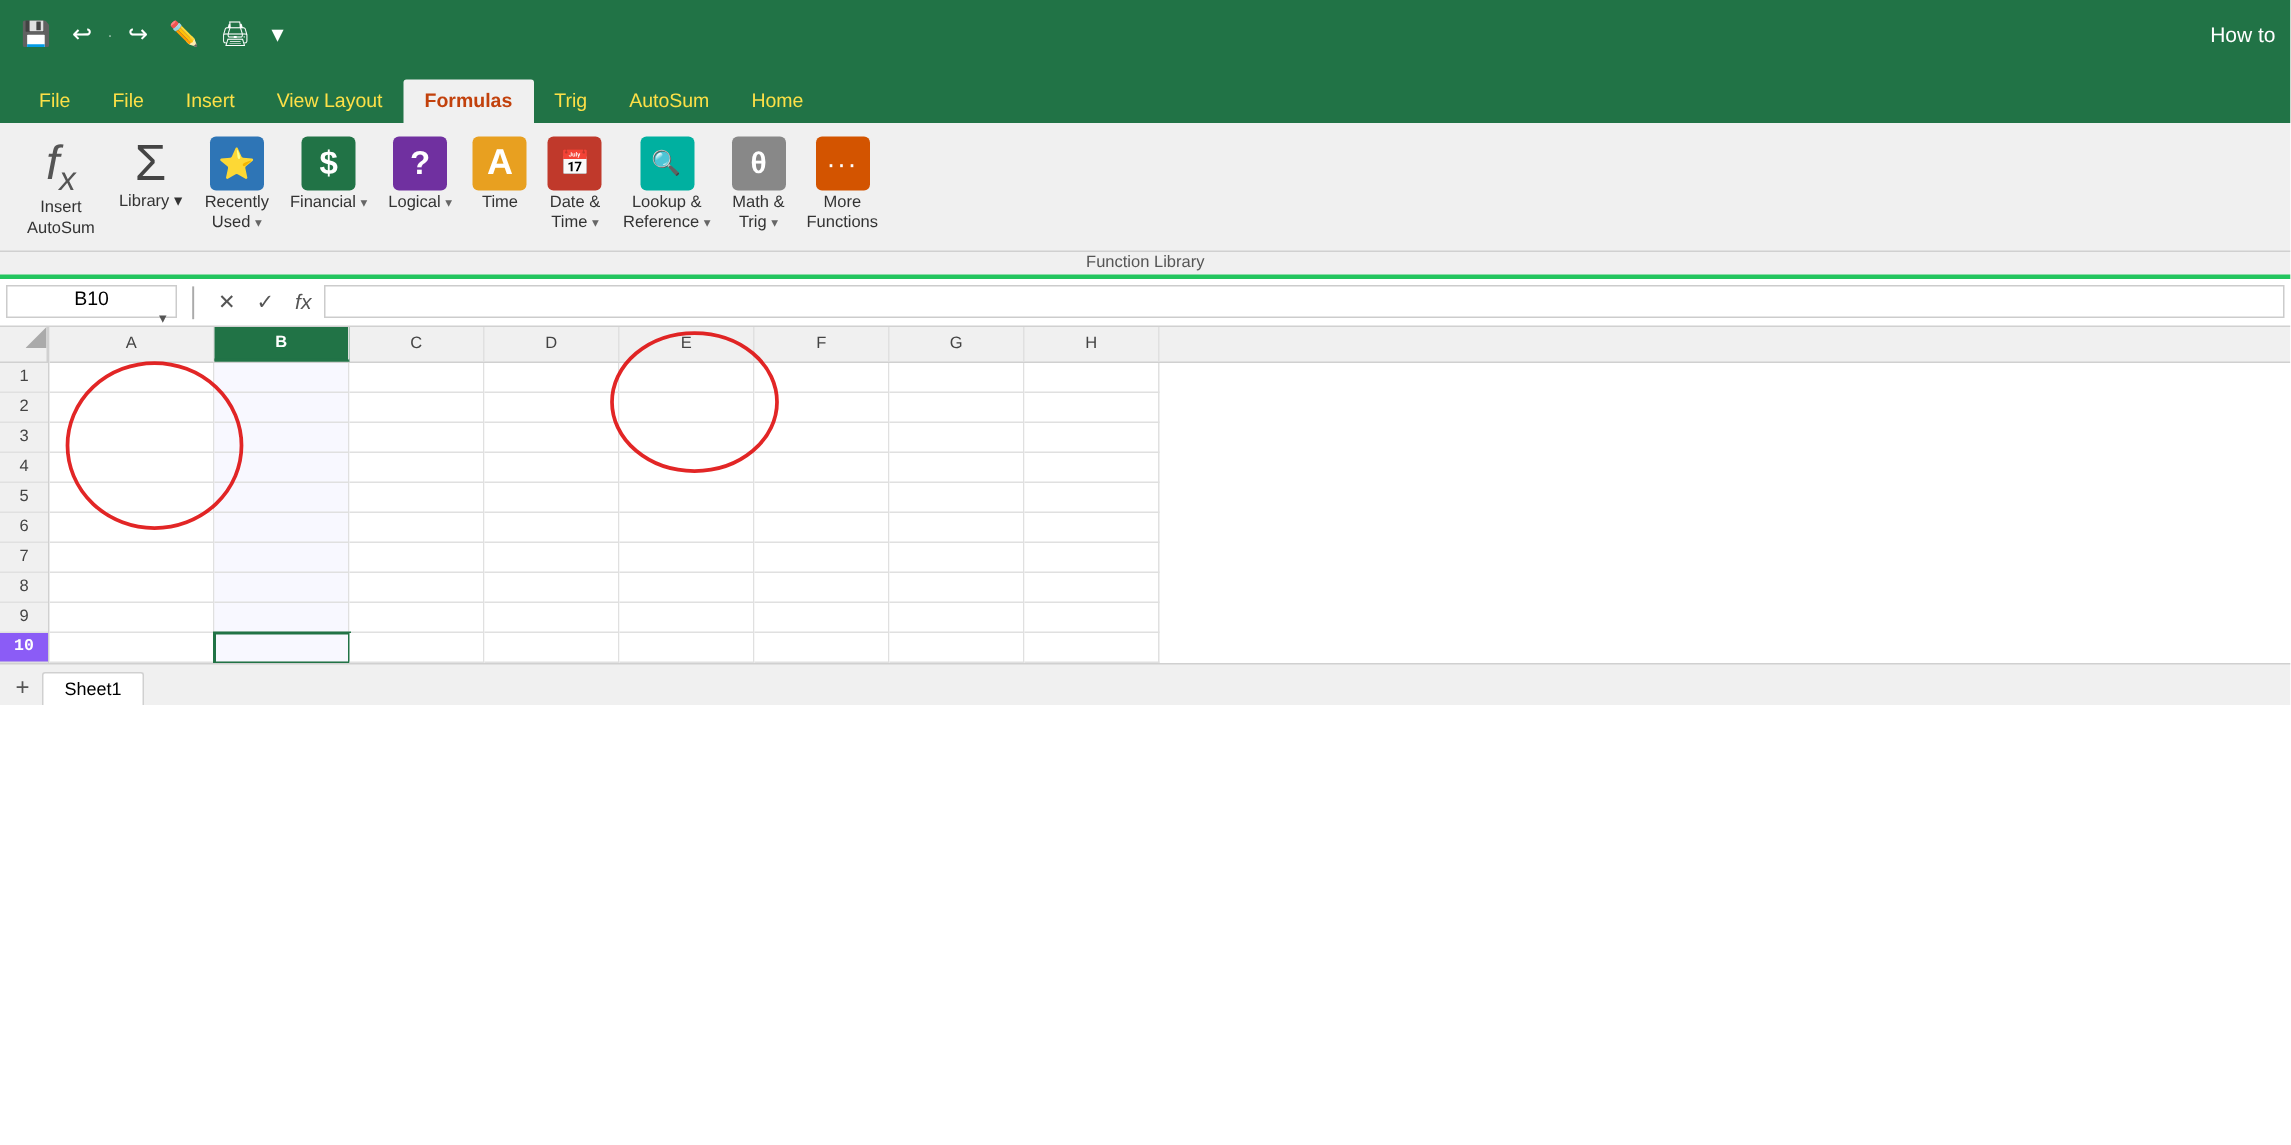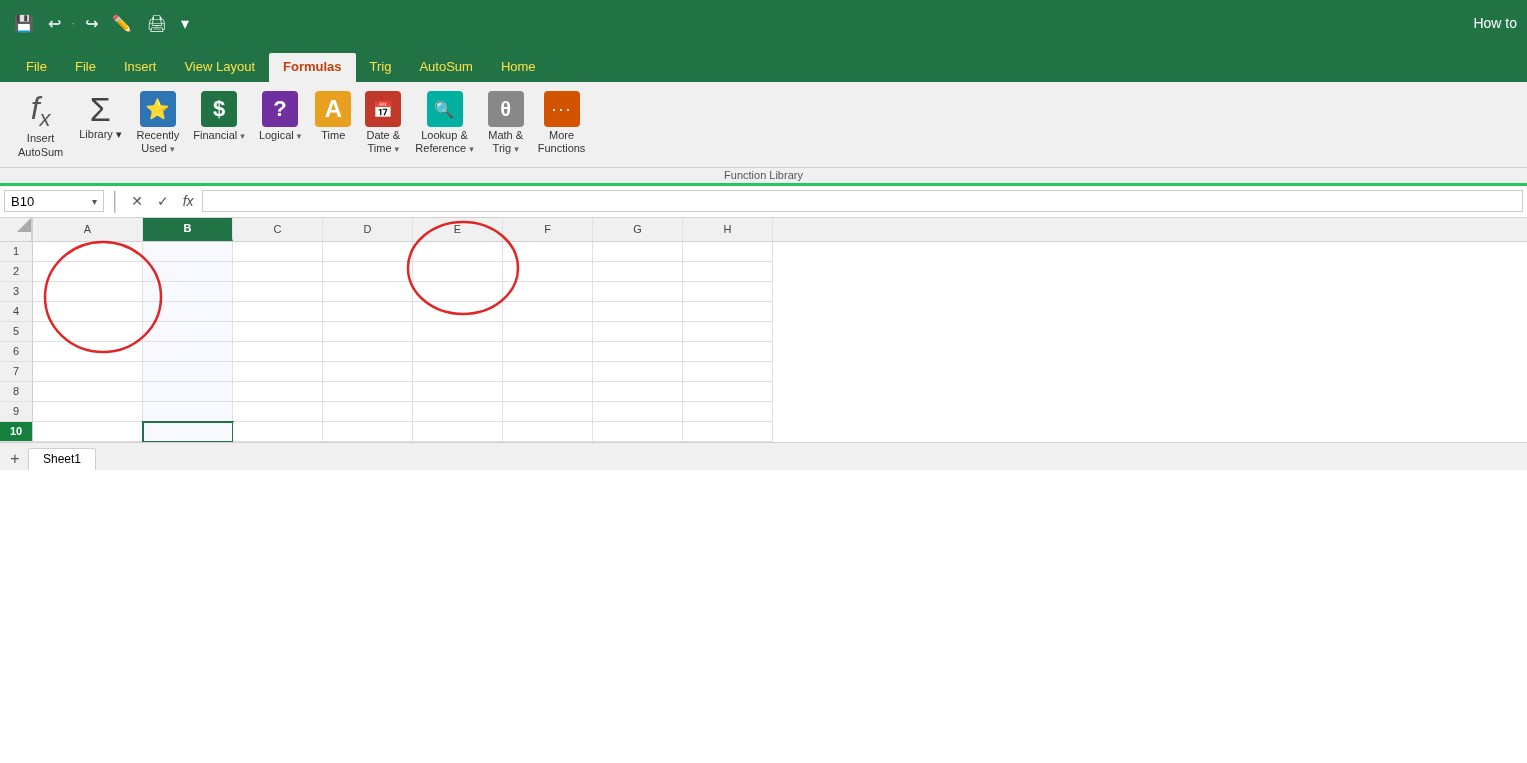--- a/index.html
+++ b/index.html
@@ -117,29 +117,30 @@
     .formula-bar {
       display: flex;
       align-items: center;
       border-bottom: 1px solid #d0d0d0;
       background: #fff;
       height: 32px;
       padding: 0 4px;
       gap: 4px;
     }
     .name-box {
-      width: 100px;
+      width: 114px;
       border: 1px solid #ccc;
       height: 22px;
       padding: 0 6px;
       font-size: 13px;
       display: flex;
       align-items: center;
       background: white;
       cursor: pointer;
+      flex-direction: column;
     }
     .name-box-arrow {
       color: #555;
       font-size: 10px;
       margin-left: auto;
     }
     .formula-bar-sep {
       color: #aaa;
       font-size: 18px;
       padding: 0 2px;
@@ -185,23 +186,24 @@
       align-items: center;
       justify-content: center;
       font-size: 11px;
       color: #444;
       border-bottom: 1px solid #e0e0e0;
       background: #f0f0f0;
       cursor: pointer;
       user-select: none;
     }
     .row-header.active {
-      background: #15803d;
+      background: #8b5cf6;
       color: white;
       font-weight: bold;
+      font-family: Liberation Mono, monospace;
     }
 
     
     .grid-area {
       flex: 1;
       overflow: hidden;
       position: relative;
     }
     .col-headers {
       display: flex;

